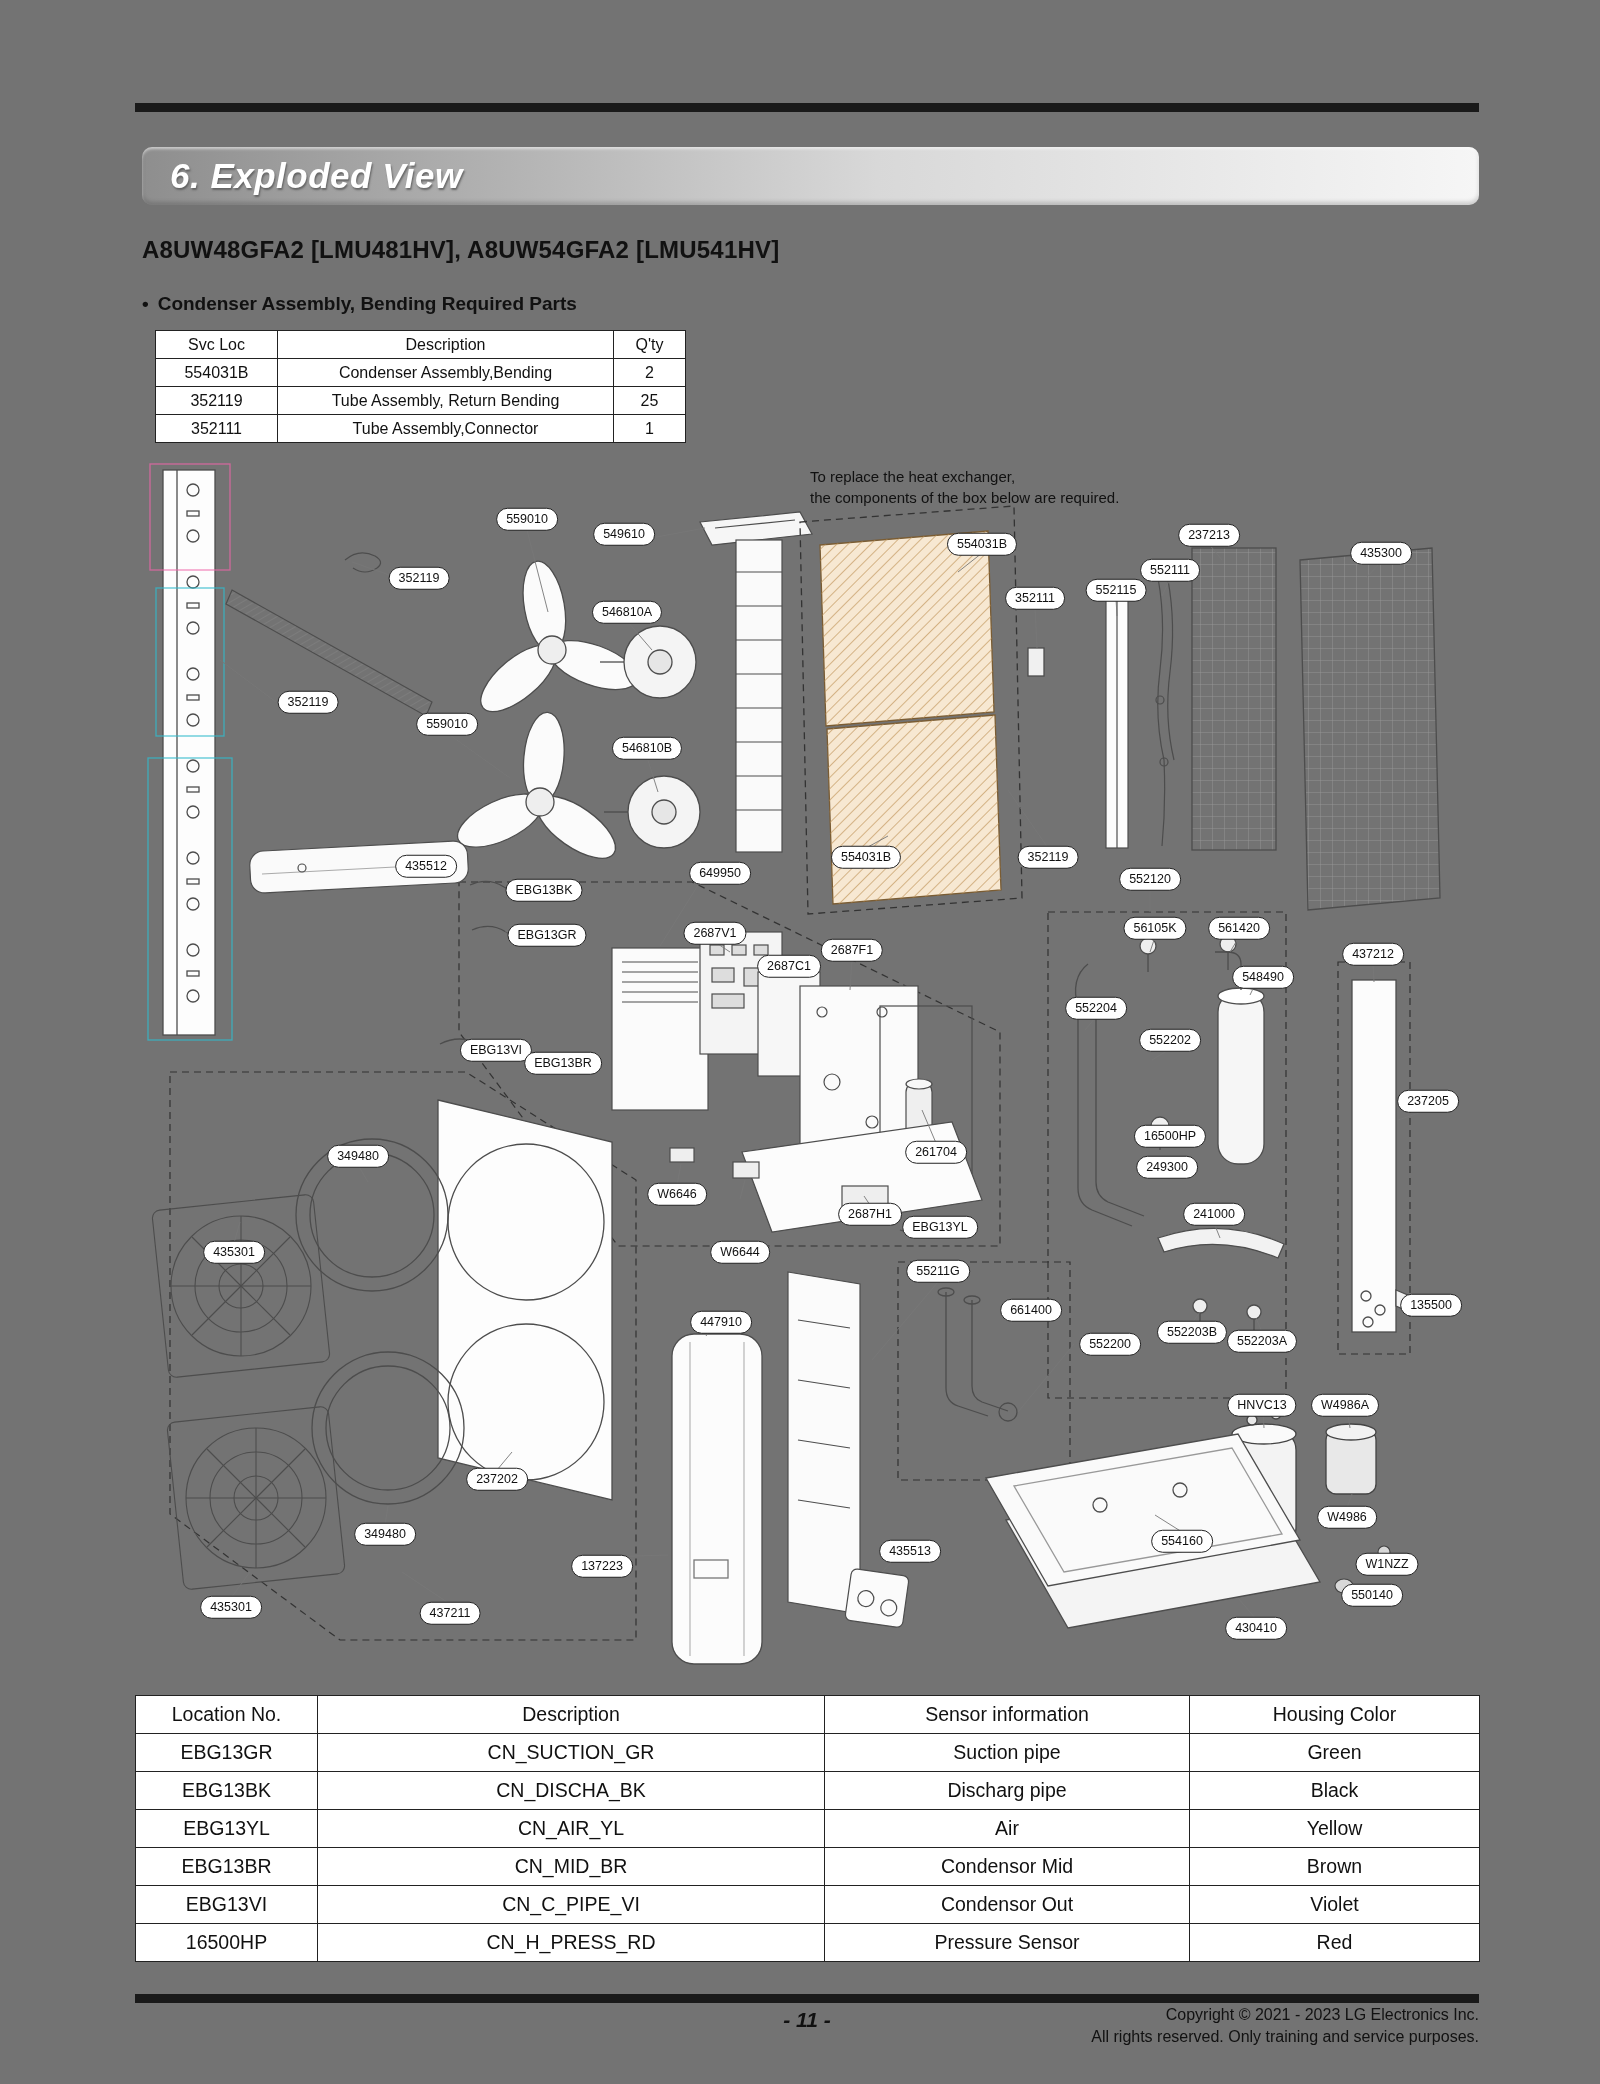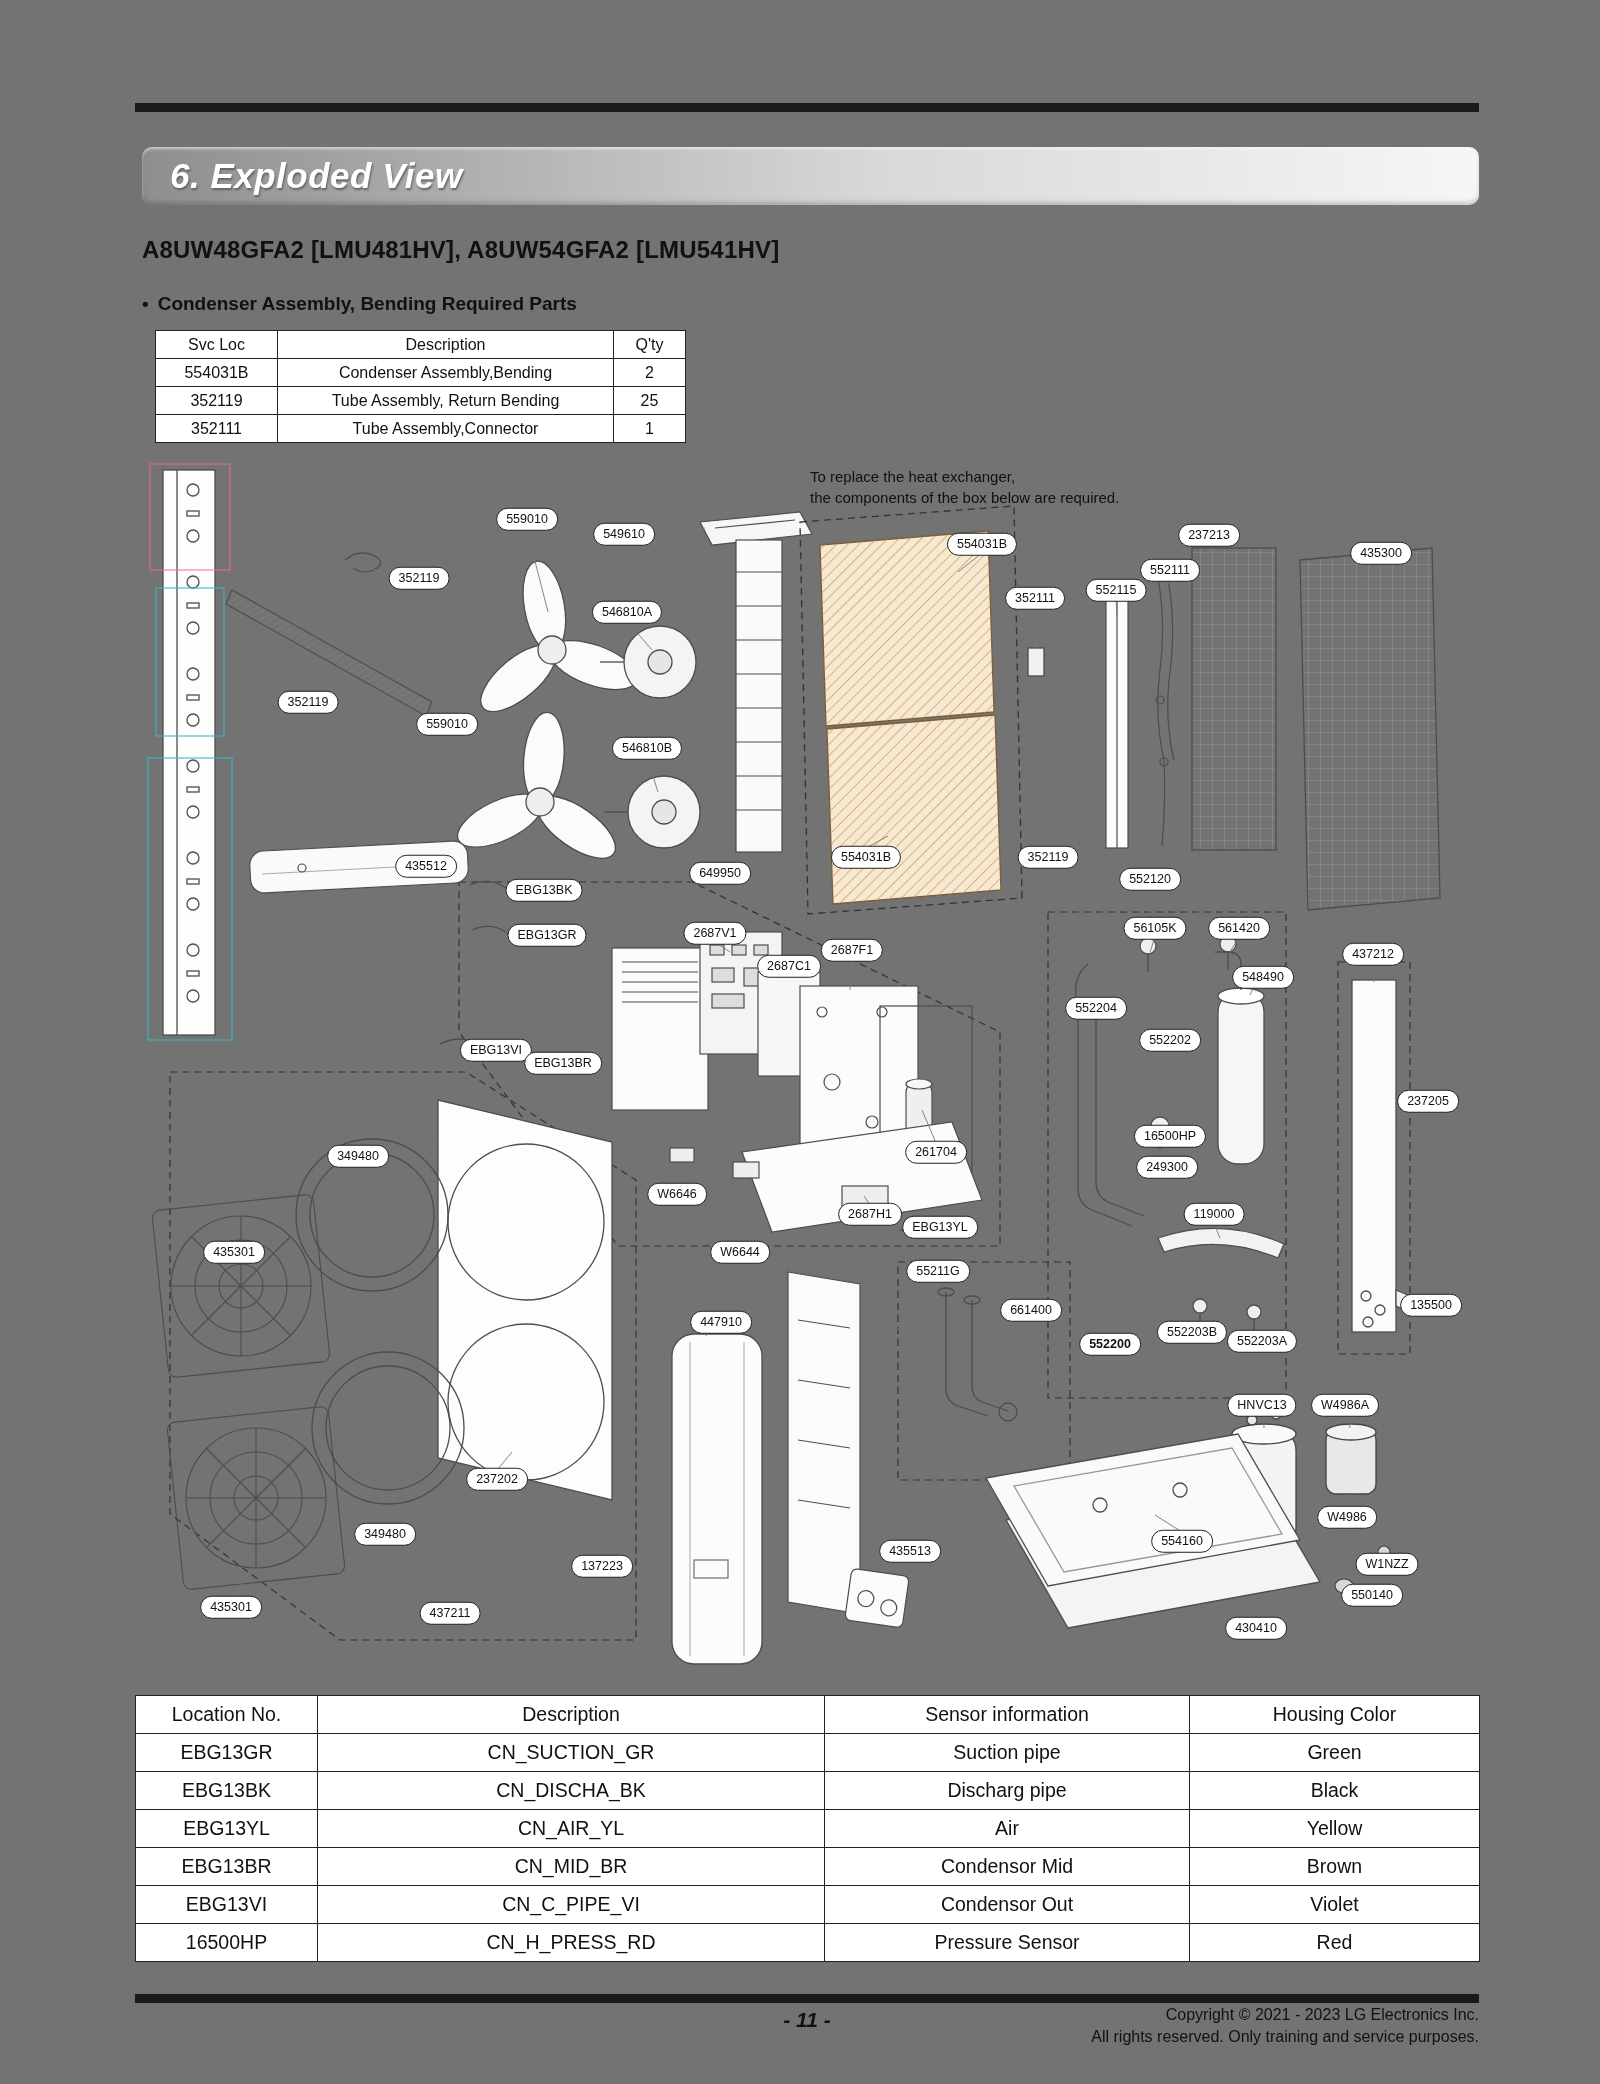--- a/index.html
+++ b/index.html
@@ -478,22 +478,22 @@
         <div class="callout" style="left: 496px; top: 1050px;">EBG13VI</div>
         <div class="callout" style="left: 563px; top: 1063px;">EBG13BR</div>
         <div class="callout" style="left: 677px; top: 1194px;">W6646</div>
         <div class="callout" style="left: 740px; top: 1208px; margin-top: 44px;">W6644</div>
         <div class="callout" style="left: 870px; top: 1214px;">2687H1</div>
         <div class="callout" style="left: 940px; top: 1227px;">EBG13YL</div>
         <div class="callout" style="left: 358px; top: 1156px;">349480</div>
         <div class="callout" style="left: 234px; top: 1252px;">435301</div>
         <div class="callout" style="left: 938px; top: 1271px;">55211G</div>
         <div class="callout" style="left: 1031px; top: 1310px;">661400</div>
-        <div class="callout" style="left: 1110px; top: 1344px; font-weight: bold;">552200</div>
-        <div class="callout" style="left: 1214px; top: 1214px;">119000</div>
+        <div class="callout" style="left: 1110px; top: 1344px;">552200</div>
+        <div class="callout" style="left: 1214px; top: 1214px;">241000</div>
         <div class="callout" style="left: 1192px; top: 1332px;">552203B</div>
         <div class="callout" style="left: 1262px; top: 1341px;">552203A</div>
         <div class="callout" style="left: 1431px; top: 1305px;">135500</div>
         <div class="callout" style="left: 721px; top: 1322px;">447910</div>
         <div class="callout" style="left: 1262px; top: 1405px;">HNVC13</div>
         <div class="callout" style="left: 1345px; top: 1405px;">W4986A</div>
         <div class="callout" style="left: 1347px; top: 1517px;">W4986</div>
         <div class="callout" style="left: 497px; top: 1479px;">237202</div>
         <div class="callout" style="left: 385px; top: 1534px;">349480</div>
         <div class="callout" style="left: 231px; top: 1607px;">435301</div>

